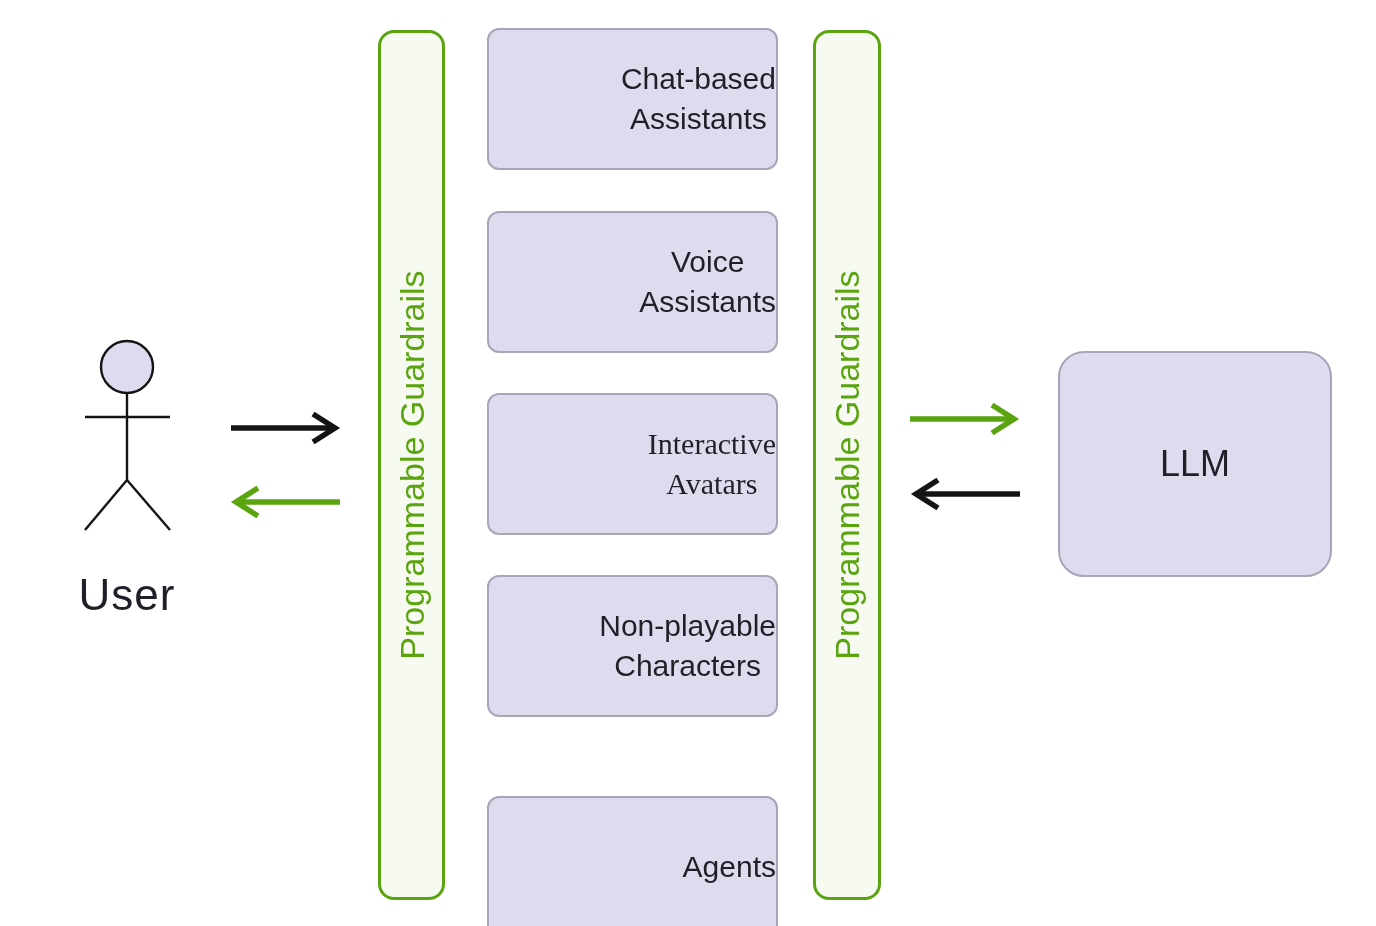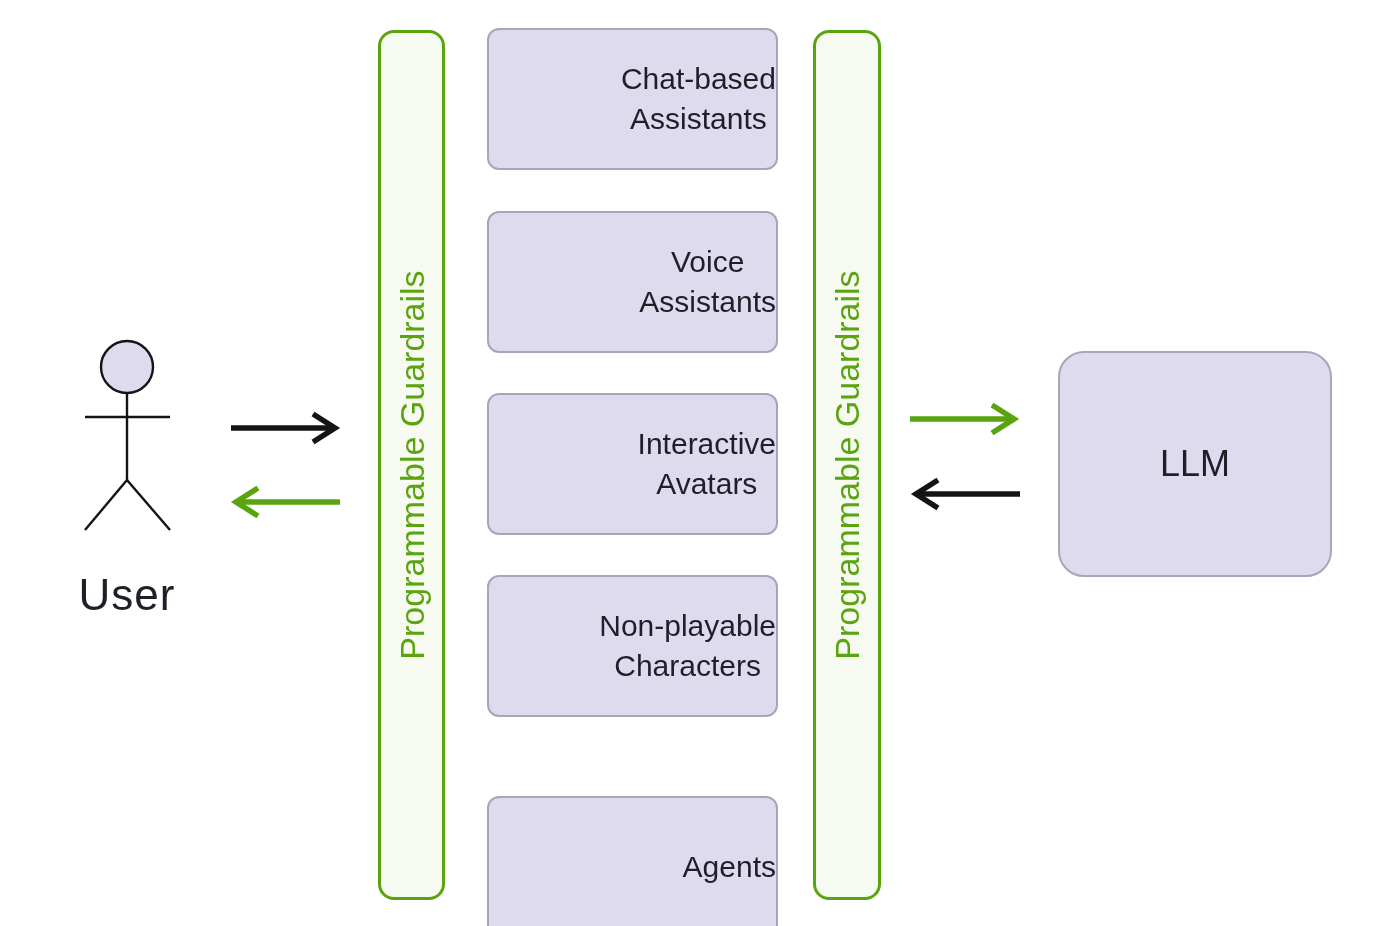--- a/index.html
+++ b/index.html
@@ -50,21 +50,21 @@
     position: absolute; left: 487px; width: 291px; height: 142px;
     background: var(--box-fill);
     border: 2.5px solid var(--box-border);
     border-radius: 12px;
     display: flex; align-items: center; justify-content: flex-end;
     text-align: center; white-space: pre-line;
     font-size: 30px; line-height: 1.35; color: var(--text-dark);
   }
   .app-box.b0 { top: 28px; }
   .app-box.b1 { top: 211px; }
-  .app-box.b2 { top: 393px; }
+  .app-box.b2 { top: 393px; font-family: Liberation Serif, serif; }
   .app-box.b3 { top: 575px; }
   .app-box.b4 { top: 796px; padding-left: 24px; }
   
   .llm-box {
     position: absolute; left: 1058px; top: 351px; width: 274px; height: 226px;
     background: var(--box-fill);
     border: 2.5px solid var(--box-border);
     border-radius: 26px;
     display: flex; align-items: center; justify-content: center;
     font-size: 36px; color: var(--text-dark);

